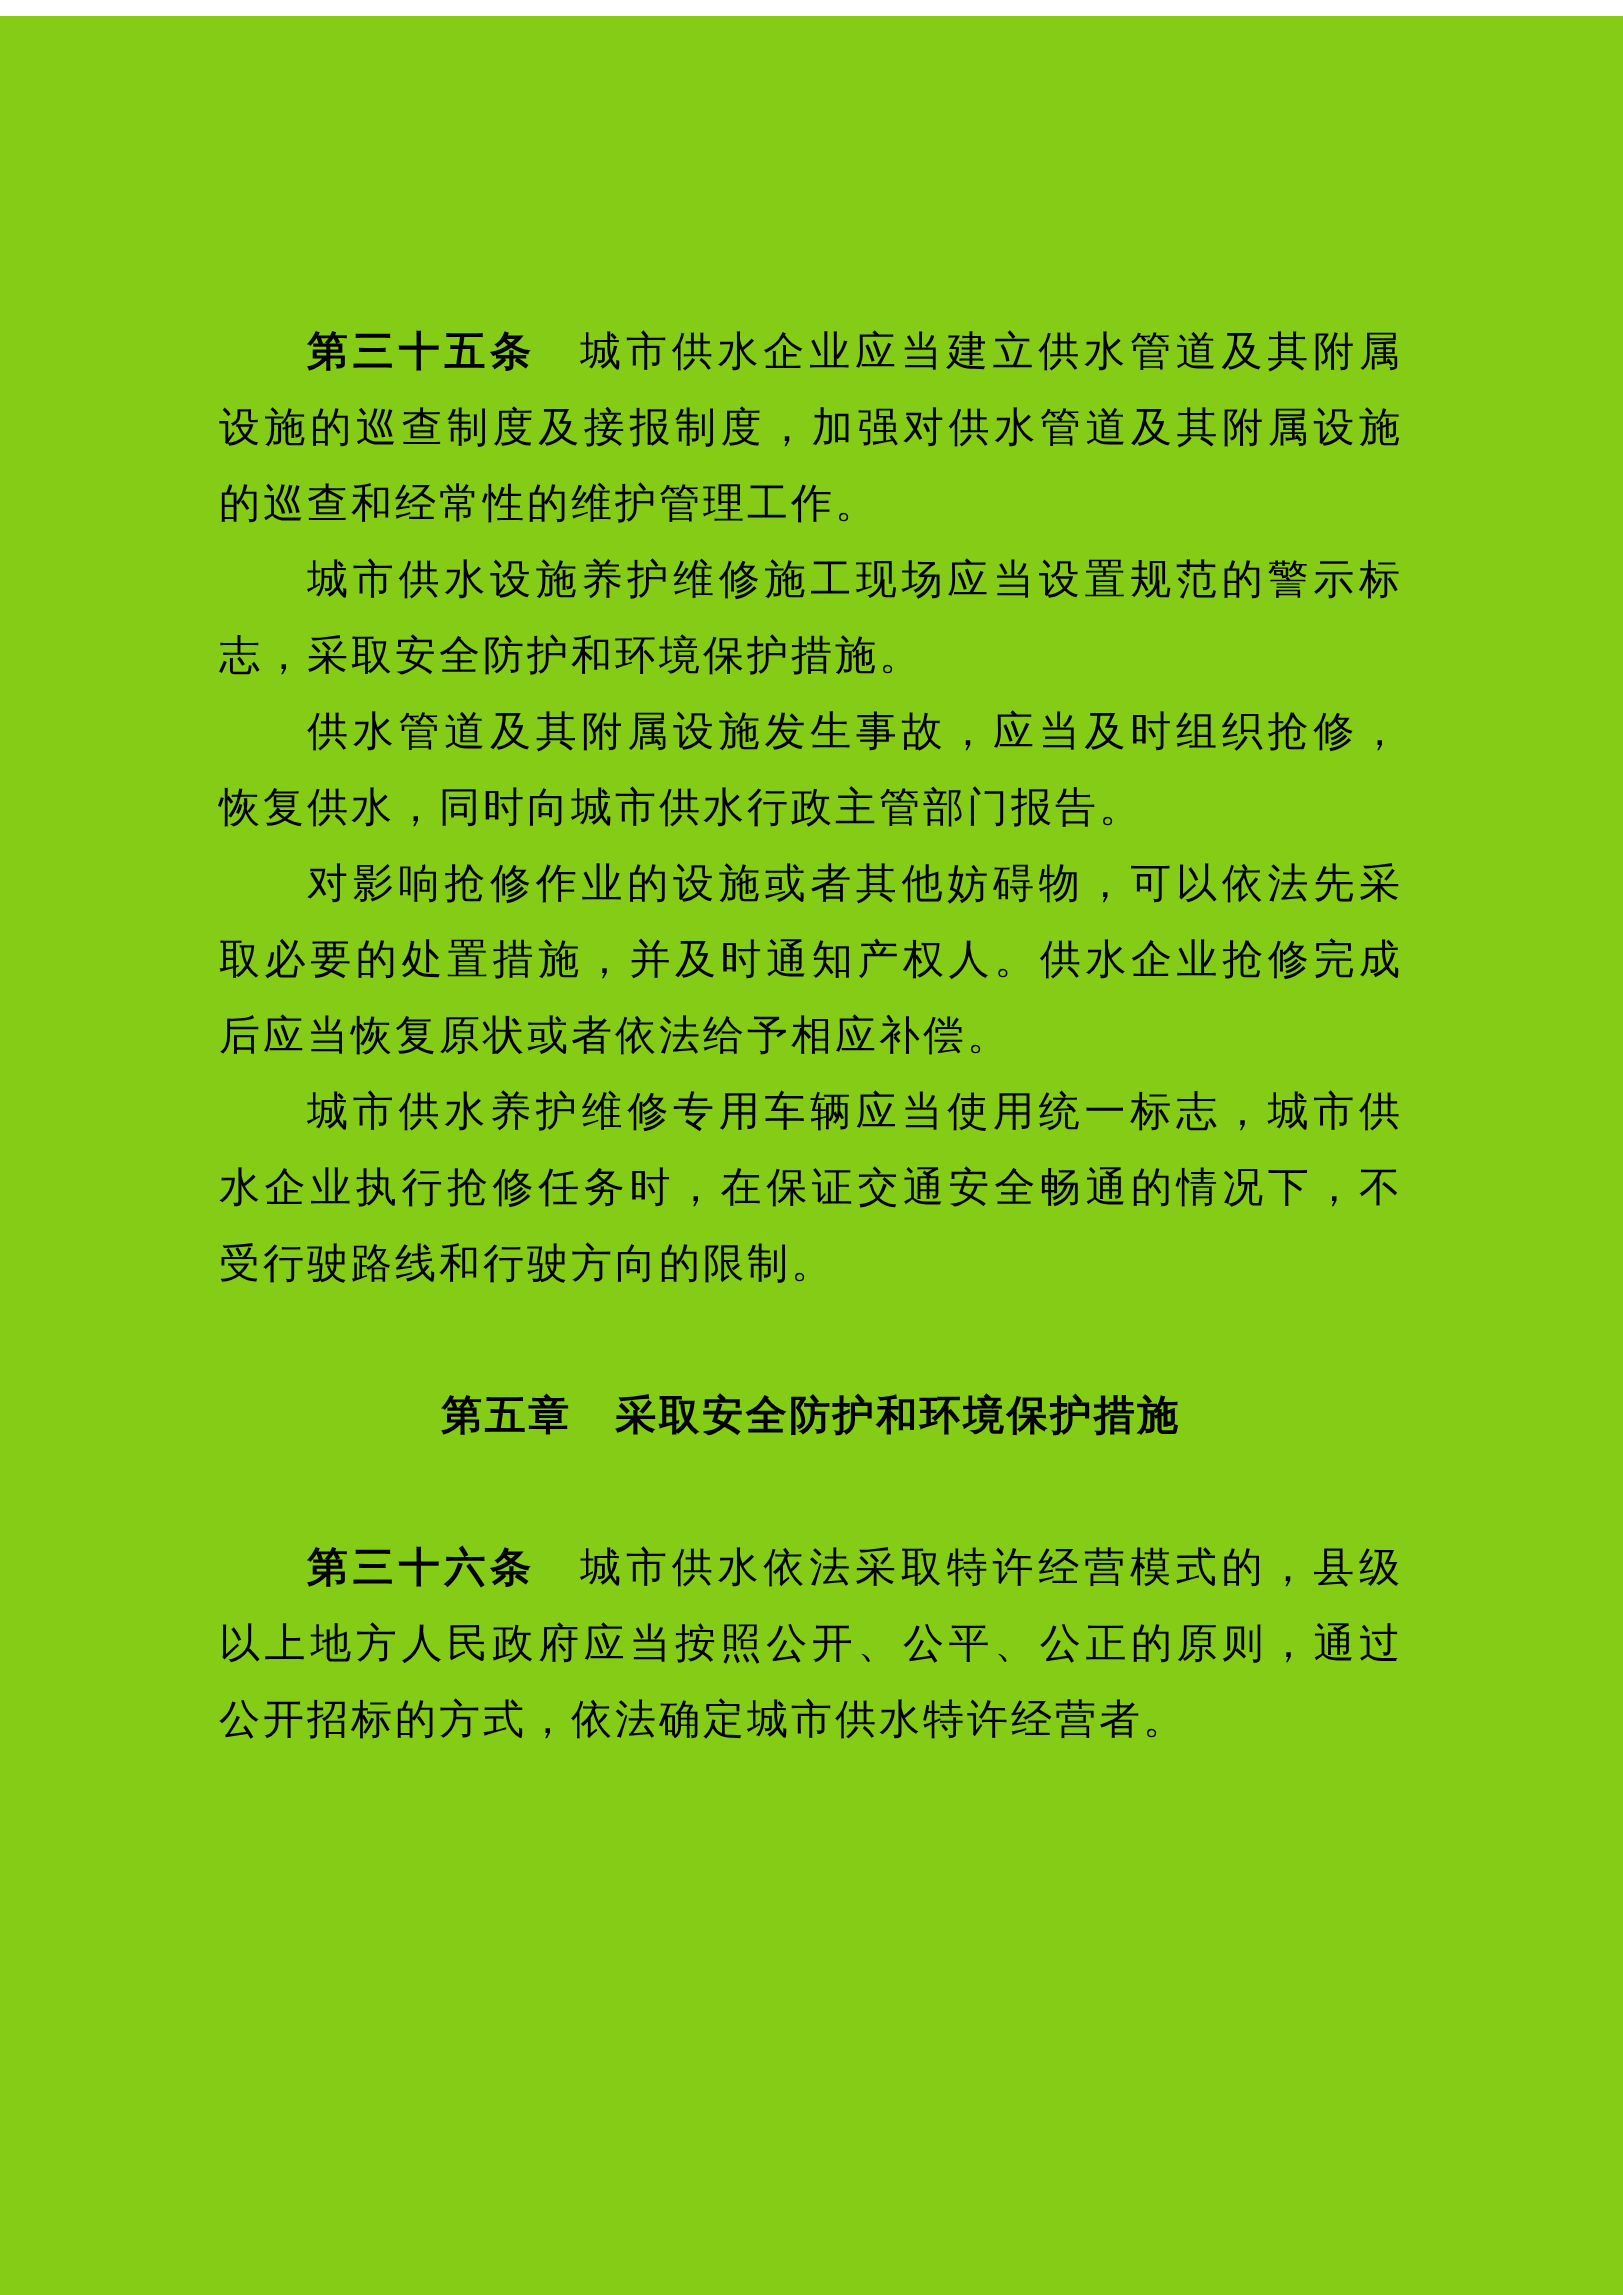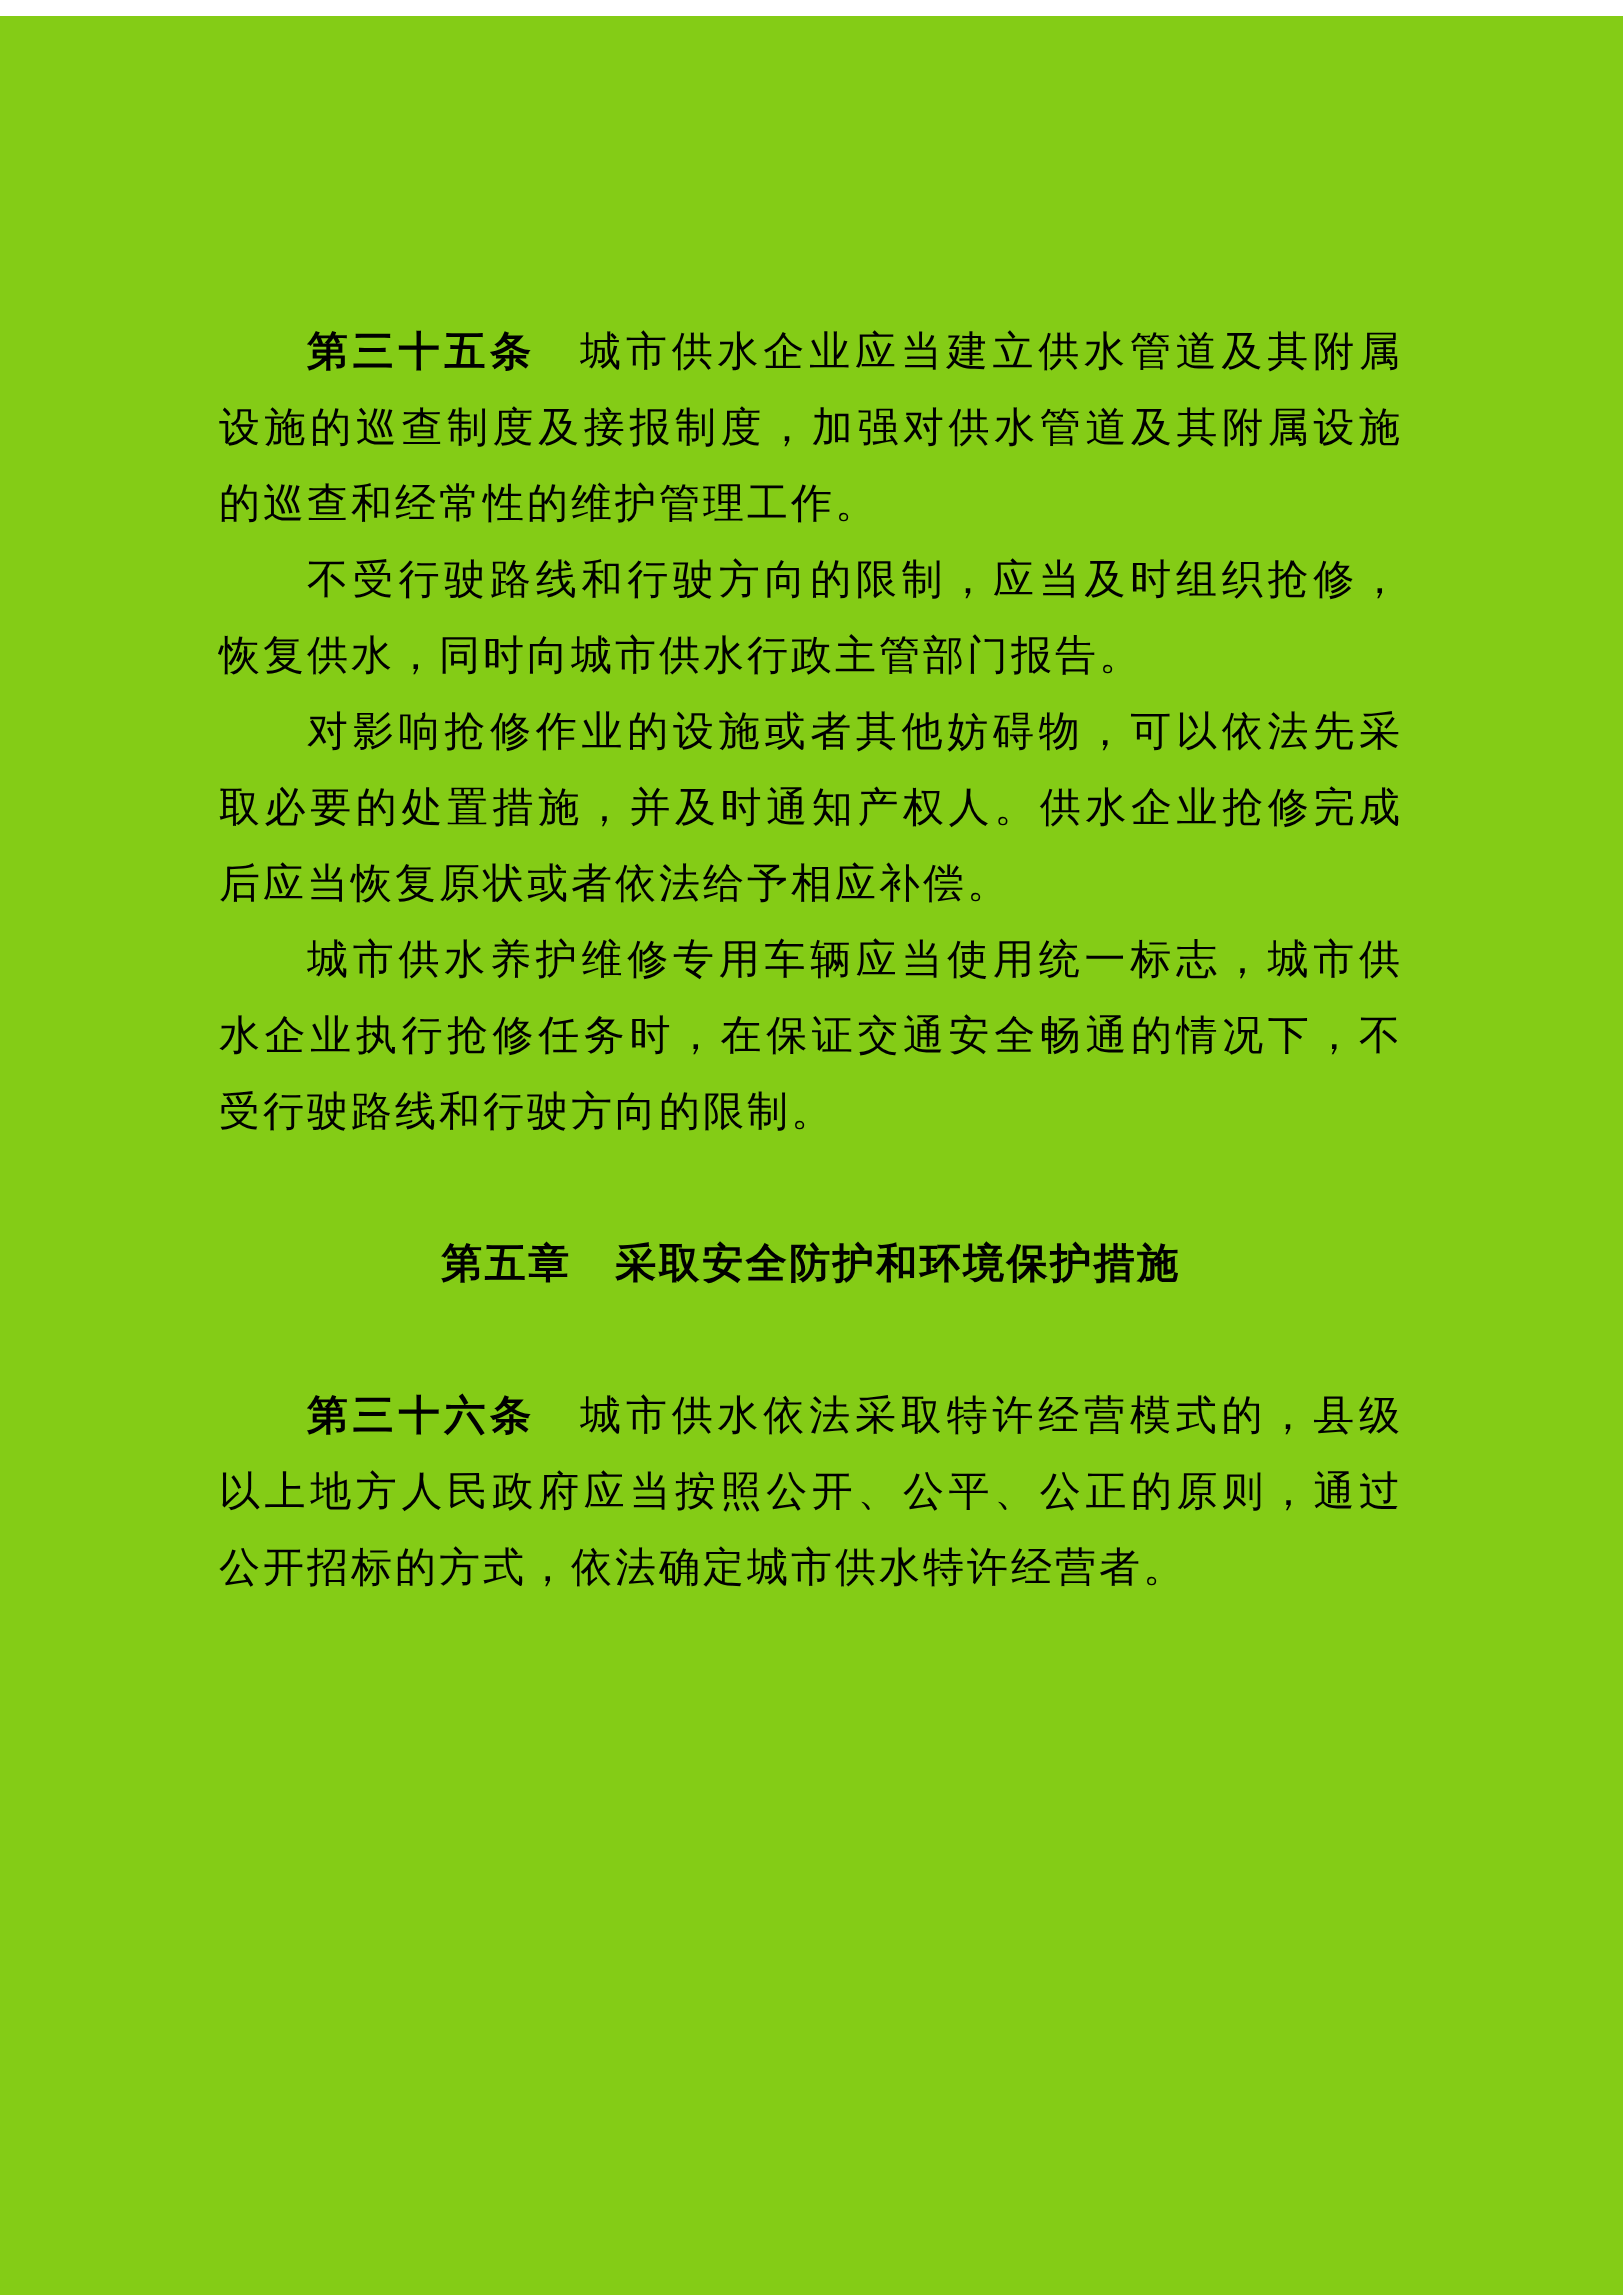--- a/index.html
+++ b/index.html
@@ -57,22 +57,23 @@
 </style>
 </head>
 <body>
 
 <div class="page">
   <div class="content">
 
     <p class="para"><b class="art-num">第三十五条</b><span>城市供水企业应当建立供水管道及其附属设施的巡查制度及接报制度，加强对供水管道及其附属设施的巡查和经常性的维护管理工作。</span></p>
 
 
+    <p class="para">城市供水设施养护维修施工现场应当设置规范的警示标志，采取安全防护和环境保护措施。</p>
 
-    <p class="para">不受行驶路线和行驶方向的限制，应当及时组织抢修，恢复供水，同时向城市供水行政主管部门报告。</p>
+    <p class="para">供水管道及其附属设施发生事故，应当及时组织抢修，恢复供水，同时向城市供水行政主管部门报告。</p>
 
     <p class="para">对影响抢修作业的设施或者其他妨碍物，可以依法先采取必要的处置措施，并及时通知产权人。供水企业抢修完成后应当恢复原状或者依法给予相应补偿。</p>
 
     <p class="para">城市供水养护维修专用车辆应当使用统一标志，城市供水企业执行抢修任务时，在保证交通安全畅通的情况下，不受行驶路线和行驶方向的限制。</p>
 
 
     <h2 class="chapter">第五章　采取安全防护和环境保护措施</h2>
 
     <p class="para"><b class="art-num">第三十六条</b><span>城市供水依法采取特许经营模式的，县级以上地方人民政府应当按照公开、公平、公正的原则，通过公开招标的方式，依法确定城市供水特许经营者。</span></p>
 

